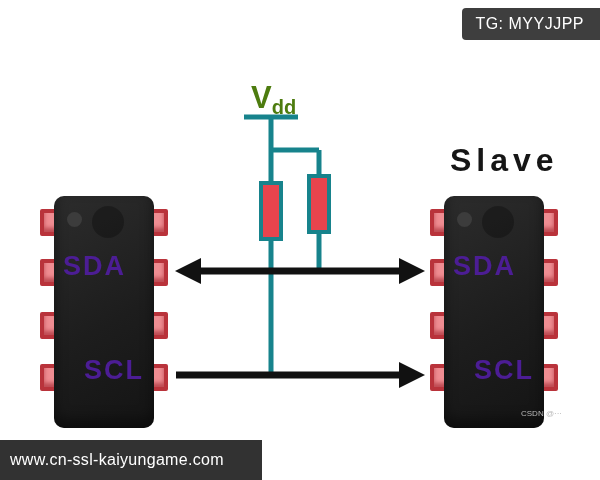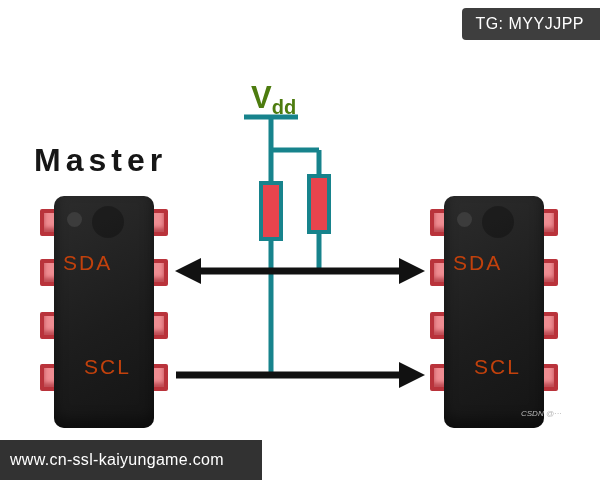--- a/index.html
+++ b/index.html
@@ -47,31 +47,31 @@
   .pin {
     position:absolute; width:25px; height:27px;
     background:#ef8d92; border:4px solid #b9333b; border-radius:2px;
     box-shadow:inset 0 -4px 4px rgba(150,20,30,.55);
   }
   .pin.left  { left:0; }
   .pin.right { right:0; }
   .pin.p1 { top:13px; } .pin.p2 { top:63px; } .pin.p3 { top:116px; } .pin.p4 { top:168px; }
 
   .chip-text {
-    position:absolute; color:#c2410c; font-size:21px; letter-spacing:2px; font-weight:400;
+    position:absolute; color:#4c1d95; font-size:27px; letter-spacing:2px; font-weight:700;
     left:23px;
   }
   .chip-text.t1 { top:55px; }
   .chip-text.t2 { top:159px;margin-left:21px; }
 
   
   .wires { position:absolute; left:0; top:0; width:600px; height:480px; pointer-events:none; }
 
   
-  .watermark { position:absolute; left:521px; top:409px; font-size:8px; color:#b9b9b9;font-style:italic; }
+  .watermark { position:absolute; left:521px; top:409px; font-size:8px; color:#b9b9b9; }
 
   
   .footer {
     position:absolute; left:0; bottom:0; width:262px; height:40px;
     background:#323232; color:#fff; font-size:16px;
     display:flex; align-items:center; padding-left:10px; letter-spacing:.3px;margin-top:11px;
   }
 </style>
 </head>
 <body>
@@ -101,21 +101,21 @@
       <polygon points="425,375 399,362 399,388" fill="#111111"></polygon>
     </g>
   </svg>
 
   <div class="badge">TG: MYYJJPP</div>
 
   <div class="vdd">
     <span class="v-main">V</span><span class="v-sub">dd</span>
   </div>
 
-  <div class="title master">Master</div>
+  <div class="title slave">Slave</div>
 
   <div class="chip master">
     <div class="pin left p1"></div>
     <div class="pin left p2"></div>
     <div class="pin left p3"></div>
     <div class="pin left p4"></div>
     <div class="pin right p1"></div>
     <div class="pin right p2"></div>
     <div class="pin right p3"></div>
     <div class="pin right p4"></div>

